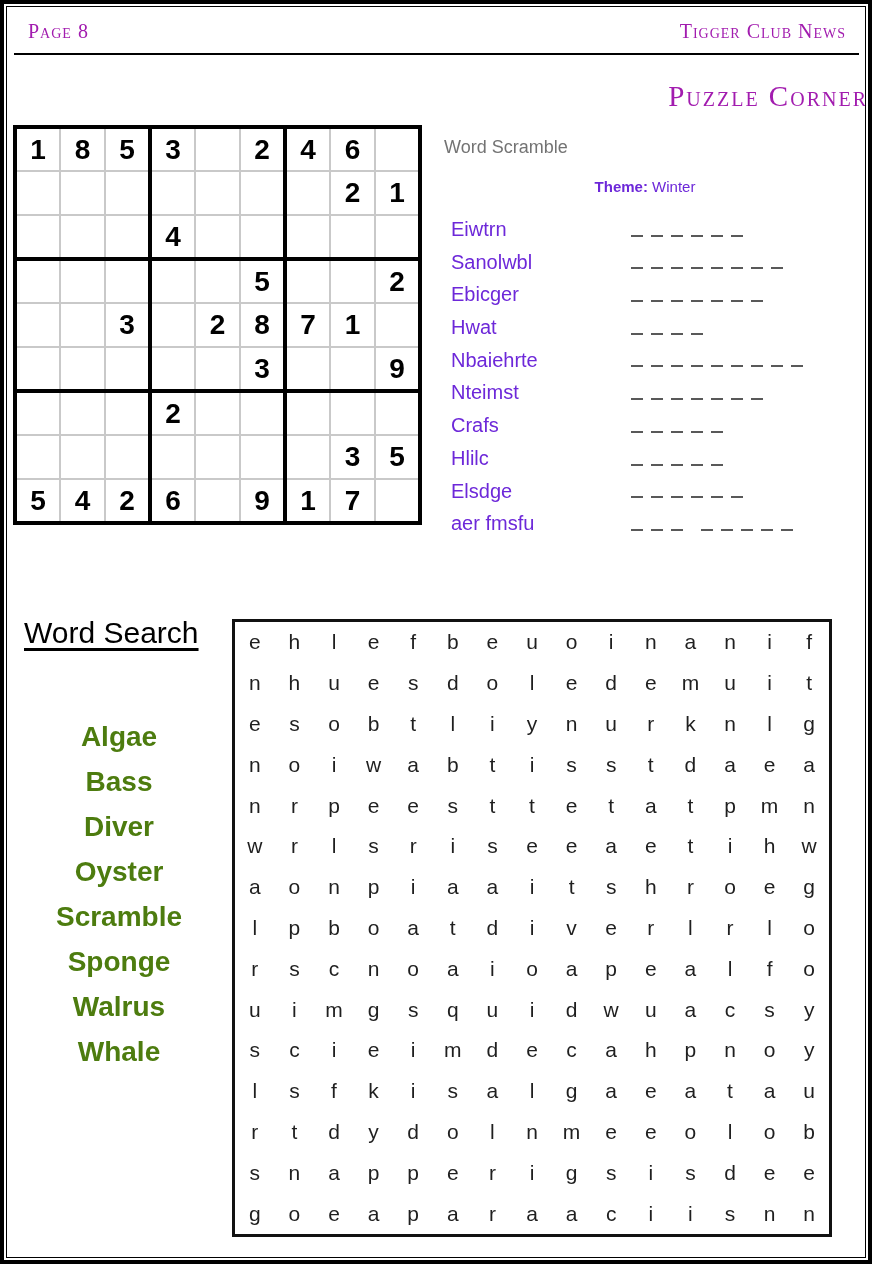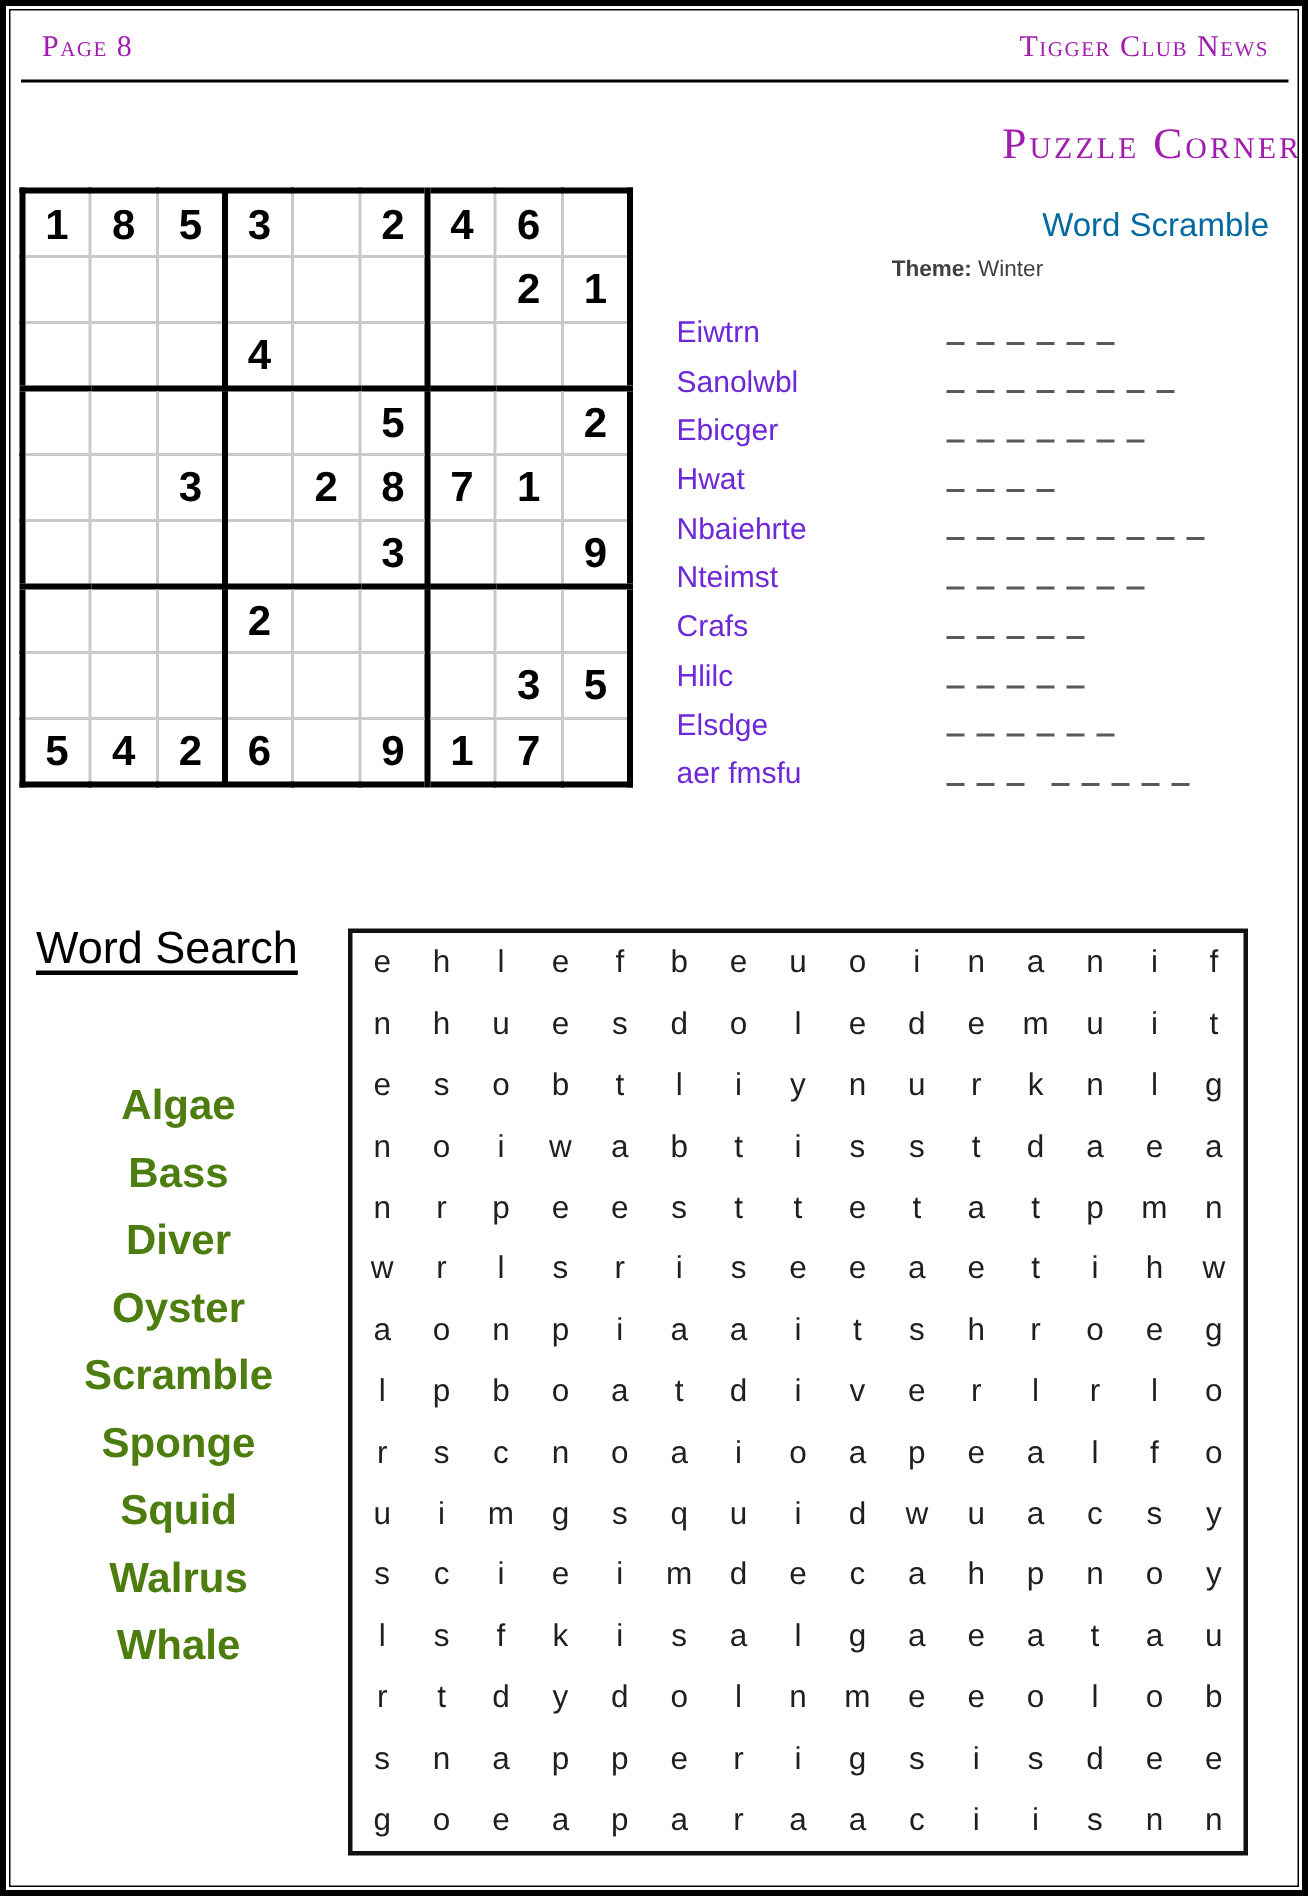--- a/index.html
+++ b/index.html
@@ -39,22 +39,22 @@
     width:45px; height:44px;
     border:2px solid #c9c9c9;
     text-align:center; vertical-align:middle;
     font-weight:bold; font-size:28px; color:#000;
   }
   .sudoku td.br { border-right:4px solid #000; }
   .sudoku td.bb { border-bottom:4px solid #000; }
 
   
   .scramble { position:absolute; left:440px; top:133px; width:402px; }
-  .ws-title { text-align:right; font-size:22px; color:#0369a1; }
-  .ws-theme { text-align:center; font-size:15px; color:#404040; margin-top:8px; }
+  .ws-title { text-align:left; font-size:18px; color:#737373; }
+  .ws-theme { text-align:center; font-size:15px; color:#6d28d9; margin-top:20px; }
   .ws-theme .theme-label { font-weight:bold; }
   .scramble-rows { margin-top:18px; }
   .s-row  { position:relative; height:32.7px; }
   .s-word { font-size:20px; line-height:32.7px; color:#6d28d9; padding-left:7px; }
   .s-blanks { position:absolute; left:187px; bottom:9px; display:flex; }
   .s-group  { display:flex; gap:8px; margin-right:18px; }
   .dash { width:12px; height:2px; background:#595959; }
 
   
   .wsh {
@@ -312,21 +312,20 @@
 
   <div class="wsh">Word Search</div>
 
   <div class="wl">
       <div class="wl-item">Algae</div>
       <div class="wl-item">Bass</div>
       <div class="wl-item">Diver</div>
       <div class="wl-item">Oyster</div>
       <div class="wl-item">Scramble</div>
       <div class="wl-item">Sponge</div>
-      <div class="wl-item">Squid</div>
       <div class="wl-item">Walrus</div>
       <div class="wl-item">Whale</div>
     </div>
 
   <div class="wsg">
       <span class="cell">e</span>
       <span class="cell">h</span>
       <span class="cell">l</span>
       <span class="cell">e</span>
       <span class="cell">f</span>

